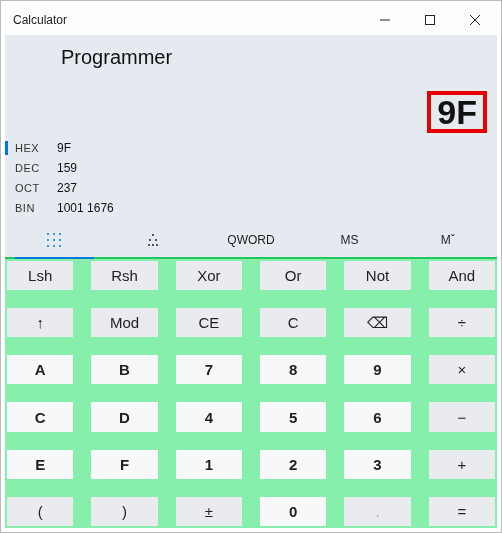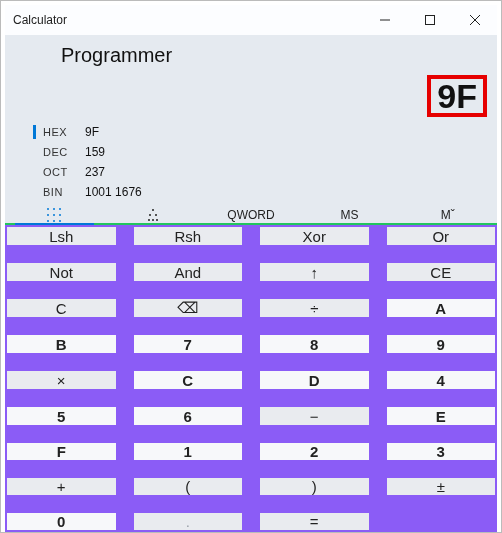--- a/index.html
+++ b/index.html
@@ -9,29 +9,29 @@
   .titlebar { height: 30px; display: flex; align-items: center; background: #fcfdff; }
   .titlebar .title { font-size: 12px; padding-left: 8px; flex: 1; color: #222; }
   .winbtn { width: 45px; height: 30px; display: flex; align-items: center; justify-content: center; }
   .winbtn svg { stroke: #222; stroke-width: 1; fill: none; }
   .header { height: 44px; display: flex; align-items: center; padding: 0 16px; }
   .hamburger { width: 40px; height: 40px; display: flex; align-items: center; justify-content: center; }
   .mode { font-size: 20px; font-weight: 400; color: #111; }
   .result-row { height: 58px; display: flex; align-items: flex-end; justify-content: flex-end; padding: 0 10px 4px 10px; }
   .result-box { border: 4px solid #e60000; padding: 0 6px; line-height: 1; }
   .result { font-size: 34px; font-weight: 600; color: #111; }
-  .bases { padding: 2px 10px 6px 10px; display: flex; flex-direction: column; gap: 2px; margin-left: 28px; }
+  .bases { padding: 2px 10px 6px 10px; display: flex; flex-direction: column; gap: 2px; }
   .base-row { display: flex; align-items: center; font-size: 12px; color: #222; height: 18px; cursor: default; position: relative; }
   .base-row.active::before { content:""; position:absolute; left:-10px; top:2px; bottom:2px; width:3px; background:#0078d7; }
   .base-label { width: 42px; font-size: 11px; color: #333; letter-spacing: .5px; }
   .base-val { font-size: 12px; color: #111; }
   .tools { height: 36px; display: flex; align-items: center; border-bottom: 2px solid #22c55e; }
   .tool { flex: 1; text-align: center; font-size: 12px; color: #222; height: 100%; display:flex; align-items:center; justify-content:center; position:relative; }
   .tool.active::after { content:""; position:absolute; left:10%; right:10%; bottom:-2px; height:2px; background:#0078d7; }
-  .grid { flex: 1; display: grid; grid-template-columns: repeat(4, 1fr); grid-template-rows: repeat(6, 1fr); gap: 18px; padding: 2px; background: #8b5cf6; }
+  .grid { flex: 1; display: grid; grid-template-columns: repeat(6, 1fr); grid-template-rows: repeat(6, 1fr); gap: 18px; padding: 2px; background: #86efac; }
   .btn { background: #edeff3; display:flex; align-items:center; justify-content:center; font-size:15px; color:#222; user-select:none; }
   .btn.op { background:#e9ebef; }
   .btn.num { background:#f7f8fa; font-weight:600; }
   .btn.disabled { color:#9aa0a8; }
   .tool svg { stroke:#222; stroke-width:1.2; fill:none; }
 </style>
 </head>
 <body>
 
 <div class="frame">
@@ -124,20 +124,21 @@
 
     <div class="grid">
       <div class="btn op">Lsh</div>
       <div class="btn op">Rsh</div>
       <div class="btn op">Xor</div>
       <div class="btn op">Or</div>
       <div class="btn op">Not</div>
       <div class="btn op">And</div>
 
       <div class="btn op">↑</div>
+      <div class="btn op">Mod</div>
       <div class="btn op">CE</div>
       <div class="btn op">C</div>
       <div class="btn op">⌫</div>
       <div class="btn op">÷</div>
 
       <div class="btn num">A</div>
       <div class="btn num">B</div>
       <div class="btn num">7</div>
       <div class="btn num">8</div>
       <div class="btn num">9</div>

